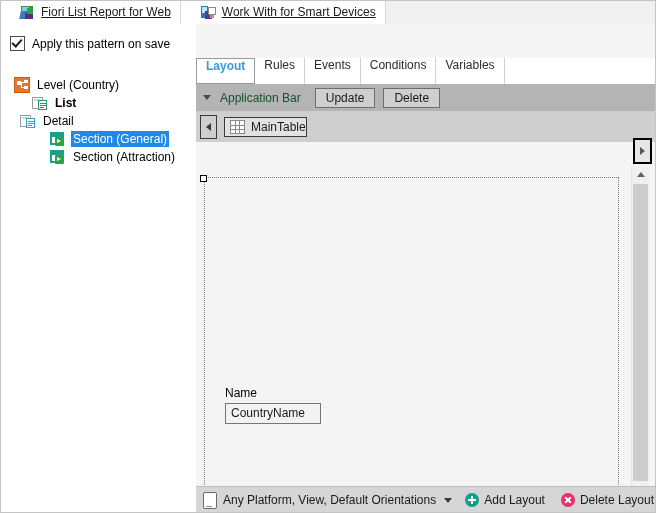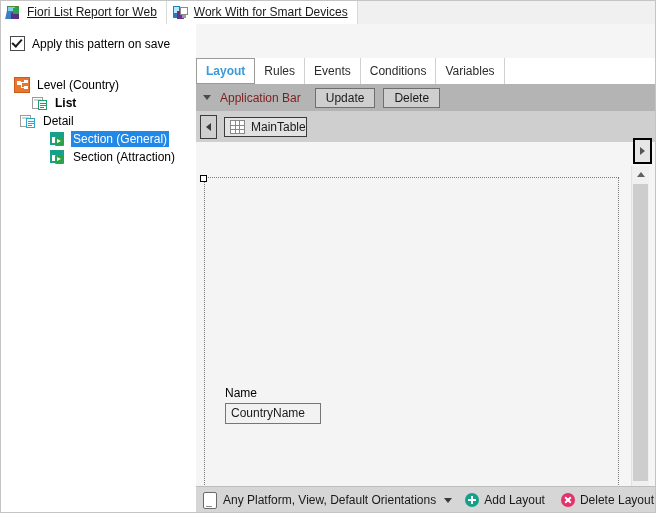--- a/index.html
+++ b/index.html
@@ -24,21 +24,21 @@
     width: 656px; height: 24px;
     background: #f0f0f0;
     border-bottom: 1px solid #c8c8c8;
     display: flex;
     align-items: stretch;
   }
   .doc-tab {
     display: flex;
     align-items: center;
     gap: 5px;
-    padding: 0 9px 0 6px;
+    padding: 0 9px 0 20px;
     background: #ffffff;
     border-right: 1px solid #d8d8d8;
     cursor: default;
   }
   .doc-tab-label {
     text-decoration: underline;
     font-size: 12px;
     color: #1a1a1a;
     white-space: nowrap;
   }
@@ -155,21 +155,21 @@
   
   #layout-tabs {
     position: absolute;
     left: 0; top: 34px;
     width: 460px; height: 26px;
     background: #ffffff;
     display: flex;
     align-items: stretch;
   }
   .ltab {
-    display: flex; align-items: center;
+    display: flex; align-items: flex-start;
     padding: 0 9px;
     font-size: 12px;
     color: #2b2b2b;
     border-right: 1px solid #d0d0d0;
     cursor: default;
     white-space: nowrap;
   }
   .ltab.active {
     color: #3a9ad9;
     font-weight: bold;
@@ -190,21 +190,21 @@
     gap: 8px;
   }
   #appbar-caret {
     width: 0; height: 0;
     border-left: 4px solid transparent;
     border-right: 4px solid transparent;
     border-top: 5px solid #4a4a4a;
     flex: none;
     margin-right: 1px;
   }
-  #appbar-title { font-size: 12px; color: #7f1d1d; white-space: nowrap; margin-right: 6px; }
+  #appbar-title { font-size: 12px; color: #14532d; white-space: nowrap; margin-right: 6px; }
   .gbtn {
     background: #cfcfcf;
     border: 1px solid #6e6e6e;
     padding: 1px 10px;
     font-size: 12px;
     color: #1a1a1a;
     cursor: default;
     line-height: 16px;
   }
 

